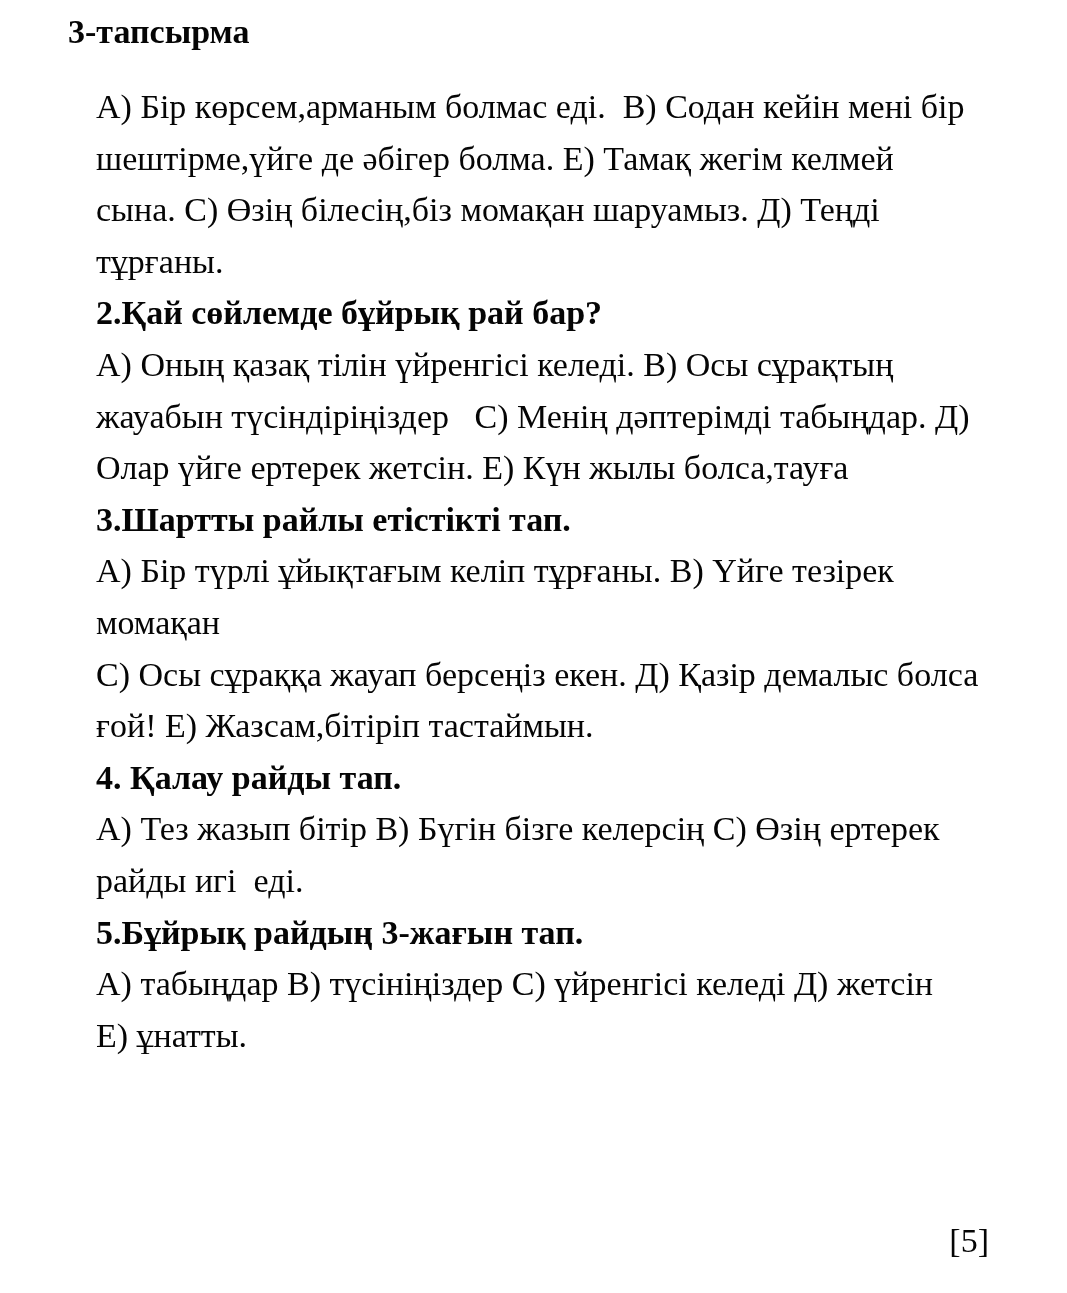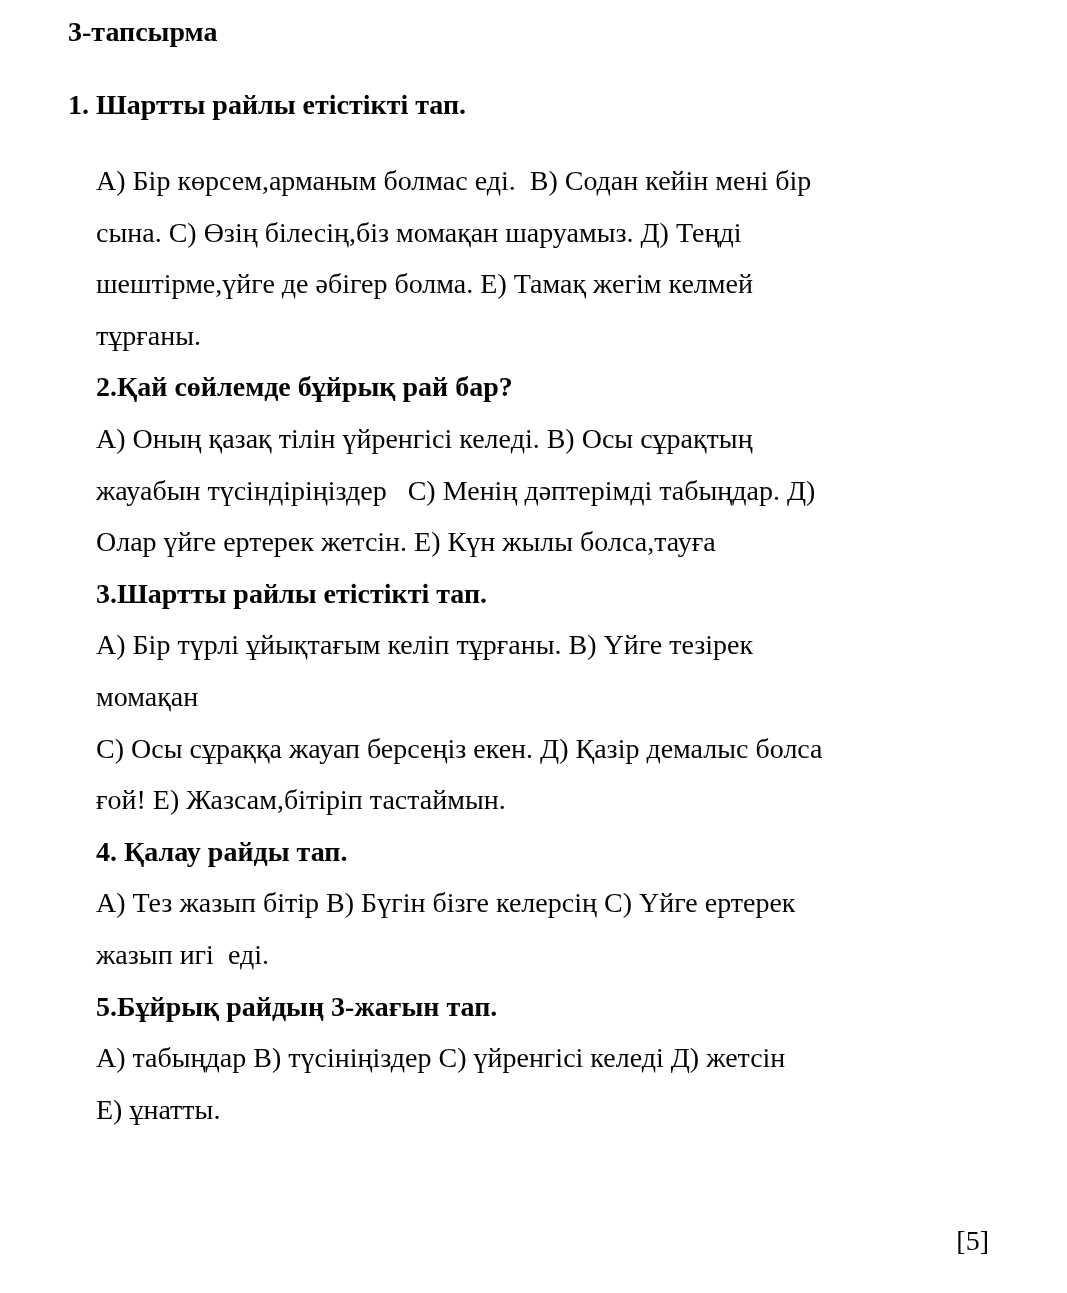--- a/index.html
+++ b/index.html
@@ -9,21 +9,21 @@
   }
   .page {
     position: relative;
     width: 1067px;
     height: 1293px;
     background: #ffffff;
     box-sizing: border-box;
     padding: 10px 78px 0 68px;
     overflow: hidden;
     font-family: "Liberation Serif", "DejaVu Serif", serif;
-    font-size: 28px;
+    font-size: 34px;
     color: #050505;
   }
   .title {
     font-weight: bold;
     line-height: 44px;
     white-space: pre;
   }
   .first-heading {
     font-weight: bold;
     margin-top: 28px;
@@ -49,50 +49,49 @@
     white-space: pre;
   }
 </style>
 </head>
 <body>
 
 <div class="page">
 
   <div class="title">3-тапсырма</div>
 
-  <div class="first-heading">1. Шартты райлы етістікті тап.</div>
 
   <div class="body-block">
 
     <section>
       <div class="line">А) Бір көрсем,арманым болмас еді.  В) Содан кейін мені бір</div>
+      <div class="line">шештірме,үйге де әбігер болма. Е) Тамақ жегім келмей</div>
       <div class="line">сына. С) Өзің білесің,біз момақан шаруамыз. Д) Теңді</div>
-      <div class="line">шештірме,үйге де әбігер болма. Е) Тамақ жегім келмей</div>
       <div class="line">тұрғаны.</div>
     </section>
 
     <section>
       <div class="line heading-line">2.Қай сөйлемде бұйрық рай бар?</div>
       <div class="line">А) Оның қазақ тілін үйренгісі келеді. В) Осы сұрақтың</div>
       <div class="line">жауабын түсіндіріңіздер   С) Менің дәптерімді табыңдар. Д)</div>
       <div class="line">Олар үйге ертерек жетсін. Е) Күн жылы болса,тауға</div>
     </section>
 
     <section>
       <div class="line heading-line">3.Шартты райлы етістікті тап.</div>
       <div class="line">А) Бір түрлі ұйықтағым келіп тұрғаны. В) Үйге тезірек</div>
       <div class="line">момақан</div>
       <div class="line">С) Осы сұраққа жауап берсеңіз екен. Д) Қазір демалыс болса</div>
       <div class="line">ғой! Е) Жазсам,бітіріп тастаймын.</div>
     </section>
 
     <section>
       <div class="line heading-line">4. Қалау райды тап.</div>
-      <div class="line">А) Тез жазып бітір В) Бүгін бізге келерсің С) Үйге ертерек</div>
-      <div class="line">жазып игі  еді.</div>
+      <div class="line">А) Тез жазып бітір В) Бүгін бізге келерсің С) Өзің ертерек</div>
+      <div class="line">райды игі  еді.</div>
     </section>
 
     <section>
       <div class="line heading-line">5.Бұйрық райдың 3-жағын тап.</div>
       <div class="line">А) табыңдар В) түсініңіздер С) үйренгісі келеді Д) жетсін</div>
       <div class="line">Е) ұнатты.</div>
     </section>
 
   </div>
 

